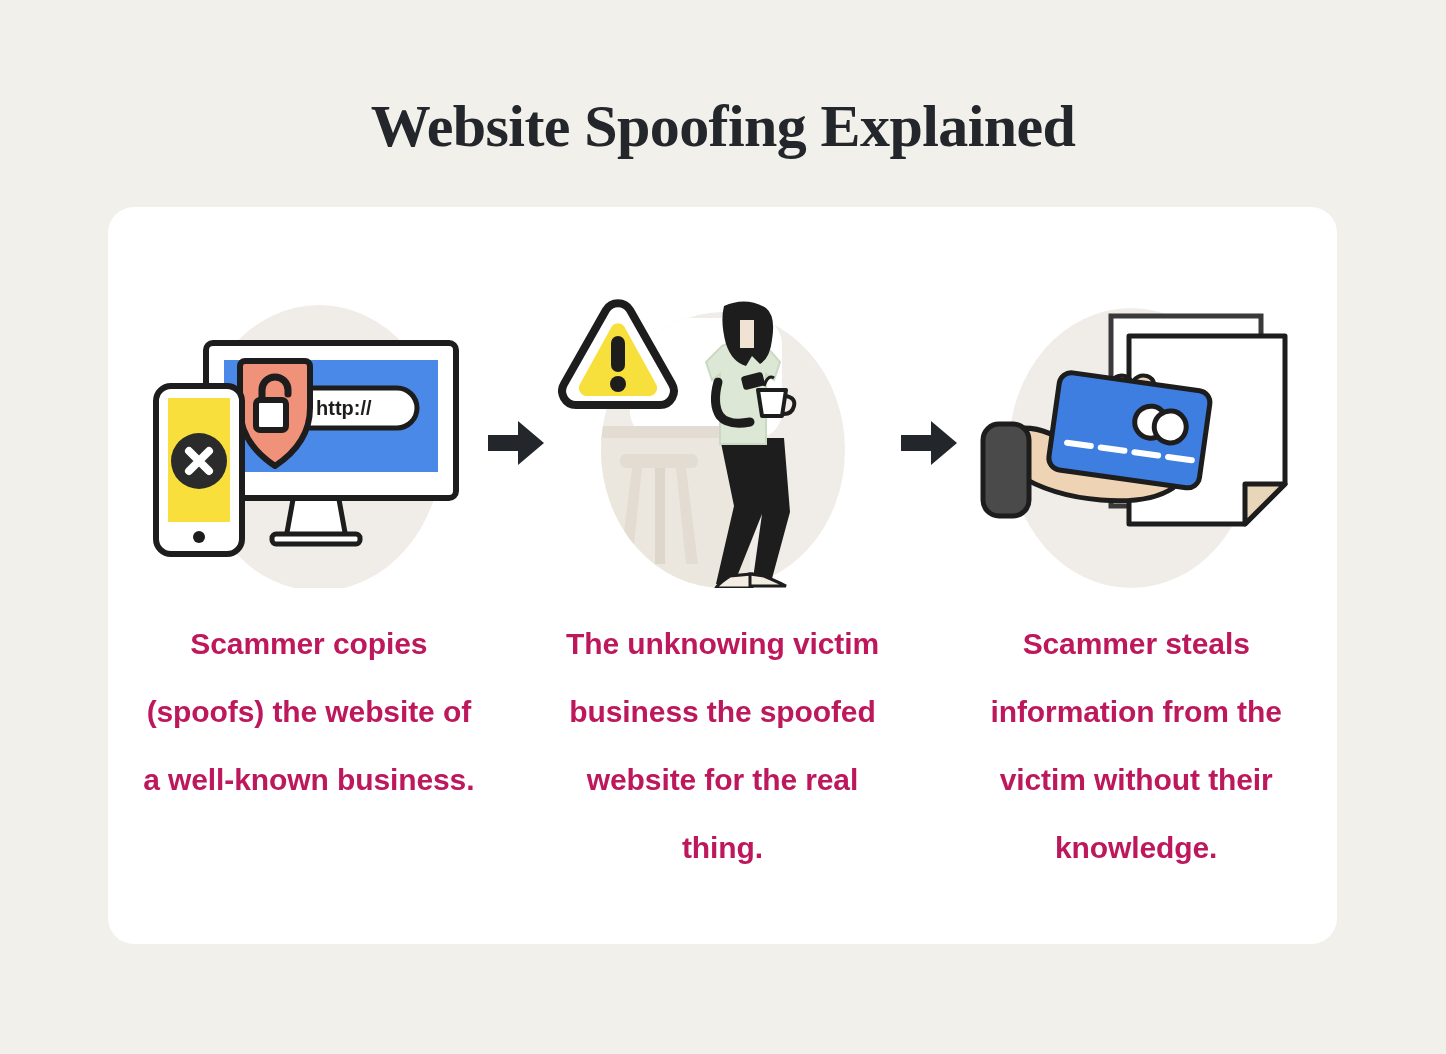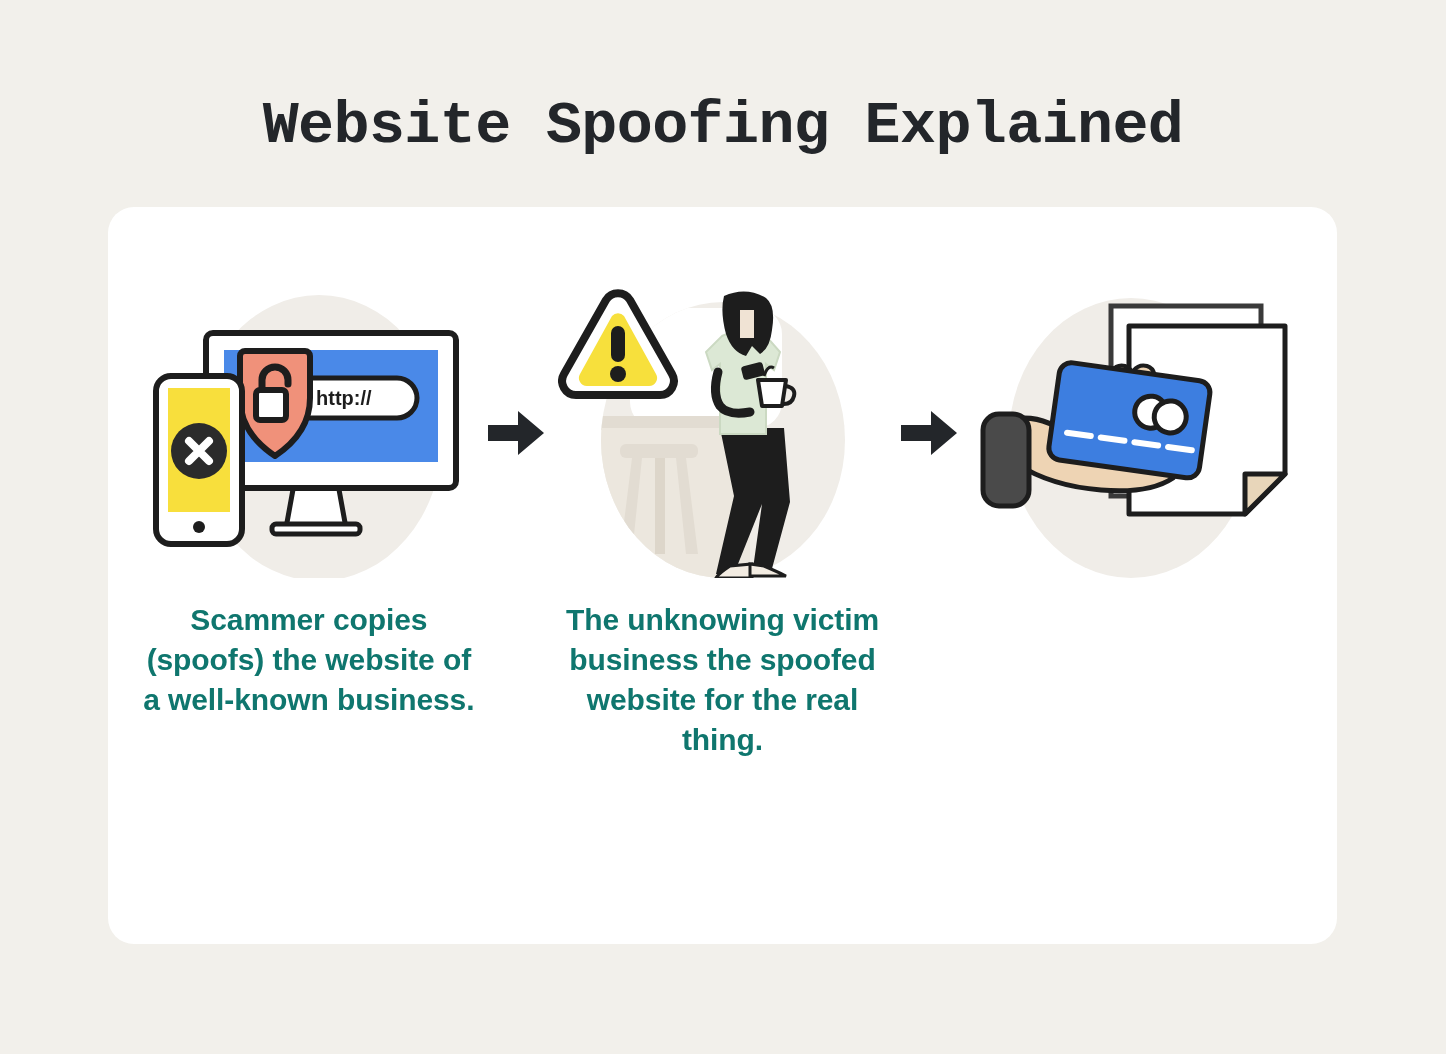--- a/index.html
+++ b/index.html
@@ -23,35 +23,35 @@
   .page-title {
     position: absolute;
     top: 92px;
     left: 0;
     width: 1446px;
     text-align: center;
     font-size: 60px;
     font-weight: 700;
     letter-spacing: -0.6px;
     color: #23262a;
-    font-family: Liberation Mono, monospace;
+    font-family: Liberation Serif, serif;
   }
   .card {
     position: absolute;
     left: 108px;
     top: 207px;
     width: 1229px;
     height: 737px;
     background: #ffffff;
     border-radius: 26px;
   }
   .steps {
     position: absolute;
     left: 0;
-    top: 3px;
+    top: 13px;
     width: 100%;
     height: 100%;
     display: flex;
     flex-direction: row;
     align-items: flex-start;
     justify-content: space-between;
     padding: 78px 30px 0 30px;
     box-sizing: border-box;
   }
   .step {
@@ -63,23 +63,23 @@
   .art {
     width: 330px;
     height: 290px;
     position: relative;
   }
   .caption {
     margin-top: 22px;
     width: 340px;
     text-align: center;
     font-size: 30px;
-    line-height: 40px;
+    line-height: 68px;
     font-weight: 700;
-    color: #0f766e;
+    color: #be185d;
     letter-spacing: -0.1px;
   }
   .arrow {
     width: 72px;
     height: 290px;
     display: flex;
     align-items: center;
     justify-content: center;
     flex: 0 0 auto;
   }
@@ -211,17 +211,18 @@
               <circle cx="200" cy="122" r="16" fill="#ffffff" stroke="#1d1d1d" stroke-width="5"></circle>
               <g stroke="#ffffff" stroke-width="6" stroke-linecap="round">
                 <line x1="100" y1="152" x2="124" y2="152"></line>
                 <line x1="134" y1="152" x2="158" y2="152"></line>
                 <line x1="168" y1="152" x2="192" y2="152"></line>
                 <line x1="202" y1="152" x2="226" y2="152"></line>
               </g>
             </g>
           </svg>
         </div>
+        <div class="caption">Scammer steals information from the victim without their knowledge.</div>
       </div>
 
     </div>
   </div>
 </div>
 
 </body></html>

